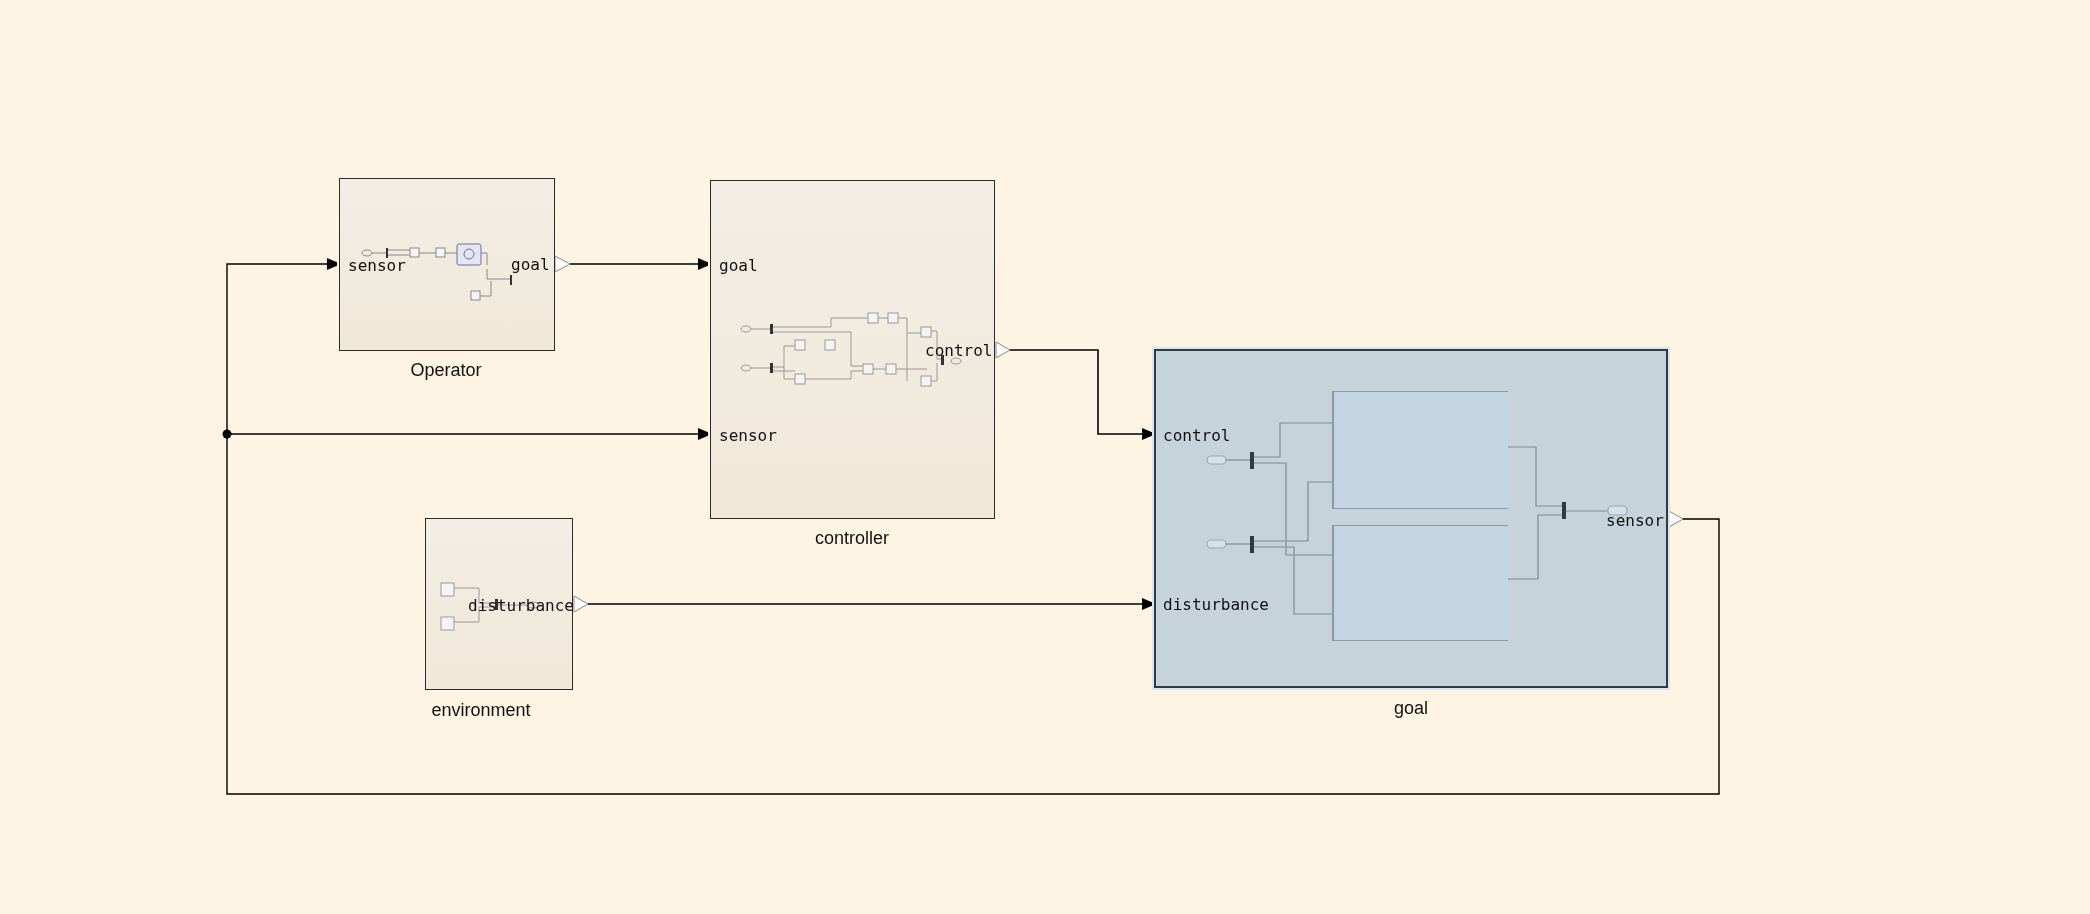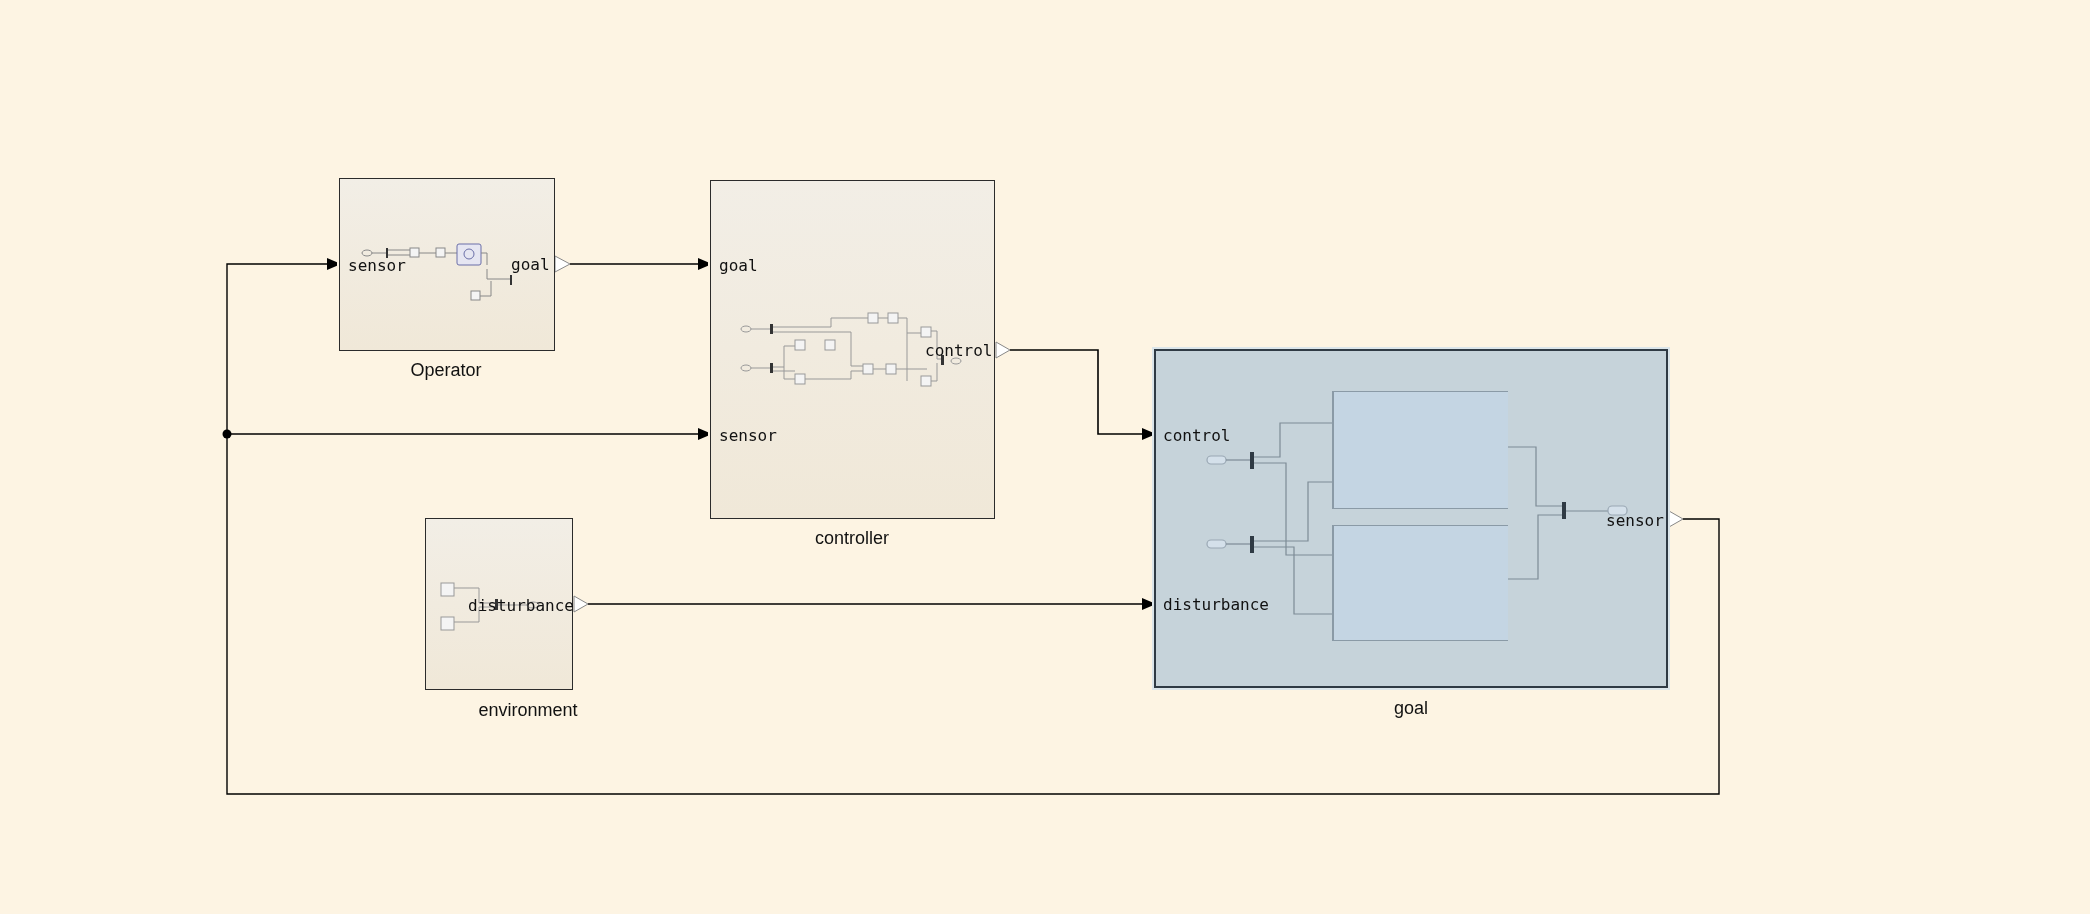--- a/index.html
+++ b/index.html
@@ -120,21 +120,21 @@
         <rect x="15" y="98" width="13" height="13" fill="#f4f4f4"></rect>
         <polyline points="28,69 53,69 53,84 70,84"></polyline>
         <polyline points="28,103 53,103 53,88 70,88"></polyline>
         <line x1="72" y1="86" x2="102" y2="86"></line>
         <ellipse cx="107" cy="86" rx="6" ry="3"></ellipse>
       </g>
       <rect x="69" y="80" width="3" height="11" fill="#333"></rect>
     </svg>
   </div>
   <span class="port-label" style="left:468px;top:566px;">disturbance</span>
-  <span class="block-label" style="left:528px;top:668px;">environment</span>
+  <span class="block-label" style="left:481px;top:668px;">environment</span>
 
   <div class="plant" style="left:1154px;top:317px;width:514px;height:339px;">
     <div class="inner" style="left:176px;top:40px;width:176px;height:118px;"></div>
     <div class="inner" style="left:176px;top:174px;width:176px;height:116px;"></div>
     <svg width="514" height="339">
       <g fill="none" stroke="#7d8b96" stroke-width="1.2">
         <rect x="51" y="105" width="19" height="8" rx="4" fill="#d4e0ea" stroke="#9aa8b4"></rect>
         <rect x="51" y="189" width="19" height="8" rx="4" fill="#d4e0ea" stroke="#9aa8b4"></rect>
         <line x1="70" y1="109" x2="94" y2="109"></line>
         <line x1="70" y1="193" x2="94" y2="193"></line>

